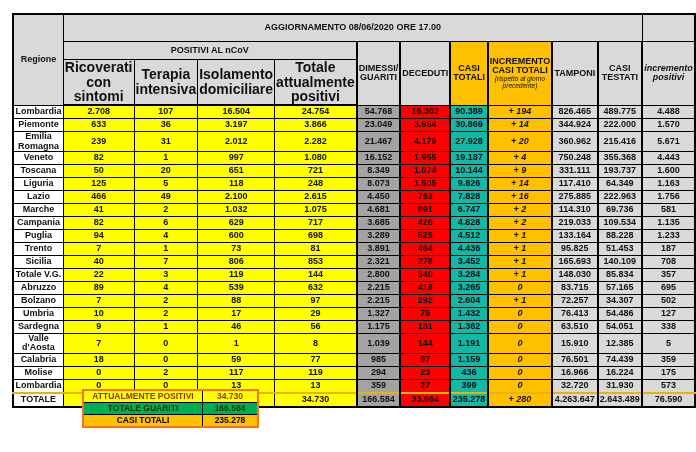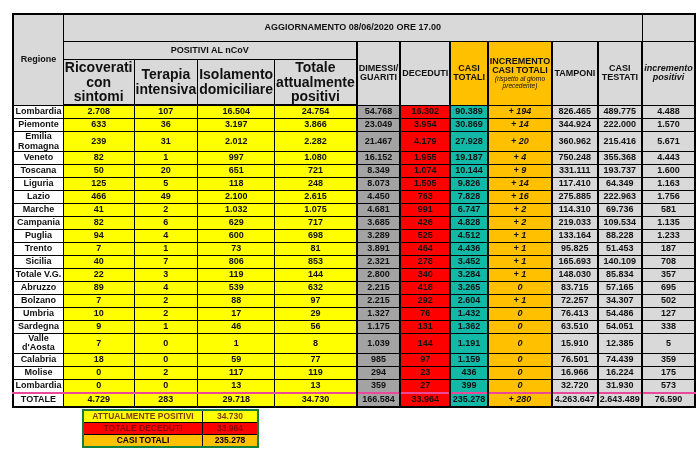--- a/index.html
+++ b/index.html
@@ -24,24 +24,24 @@
   tr.sub th{border-bottom:2px solid #000;}
 
   td.region{background:#fff;color:#000;font-size:9px;margin-left:37px;}
   td.yellow{background:#ffff00;color:#843c0c;}
   td.green{background:#a3a3a3;color:#1b2f00;}
   td.red{background:#ff0000;color:#8b0000;}
   td.orange{background:#14b8a6;color:#000;}
   td.orange-it{background:#ffc000;color:#222;font-style:italic;}
   td.gray{background:#d9d9d9;color:#000;}
   .bl{border-left-width:2px !important;}
-  tr.total td{border-top:2px solid #ec4899;text-align:center;}
+  tr.total td{border-top:2px solid #eab308;text-align:center;}
 
   table.summary{position:absolute;left:82px;top:389px;border-collapse:collapse;table-layout:fixed;
-    border:2px solid #15803d;margin-top:20px;}
+    border:2px solid #f97316;}
   table.summary td{border:1.5px solid #000;height:11px;text-align:center;font-size:8.5px;font-weight:bold;
     padding:0 2px;line-height:1;}
   td.s-label{width:114px;}
   td.s-value{width:50px;font-size:9px;}
 </style>
 </head>
 <body>
 
 <div class="stage">
 
@@ -398,22 +398,22 @@
       </tbody>
   </table>
 
   <table class="summary">
     <tbody>
         <tr>
           <td class="s-label" style="background: rgb(255, 255, 0); color: rgb(132, 60, 12);">ATTUALMENTE POSITIVI</td>
           <td class="s-value" style="background: rgb(255, 255, 0); color: rgb(132, 60, 12);">34.730</td>
         </tr>
         <tr>
-          <td class="s-label" style="background: rgb(255, 0, 0); color: rgb(139, 0, 0);">TOTALE DECEDUTI</td>
-          <td class="s-value" style="background: rgb(255, 0, 0); color: rgb(139, 0, 0);">33.964</td>
+          <td class="s-label" style="background: rgb(0, 176, 80); color: rgb(27, 47, 0);">TOTALE GUARITI</td>
+          <td class="s-value" style="background: rgb(0, 176, 80); color: rgb(27, 47, 0);">166.584</td>
         </tr>
         <tr>
           <td class="s-label" style="background: rgb(255, 192, 0); color: rgb(0, 0, 0);">CASI TOTALI</td>
           <td class="s-value" style="background: rgb(255, 192, 0); color: rgb(0, 0, 0);">235.278</td>
         </tr>
       </tbody>
   </table>
 
 </div>
 

